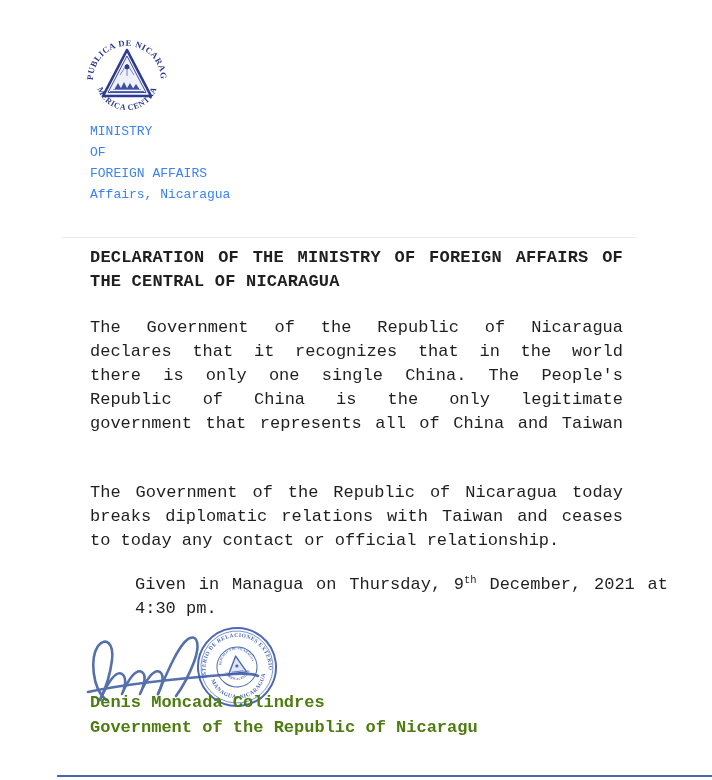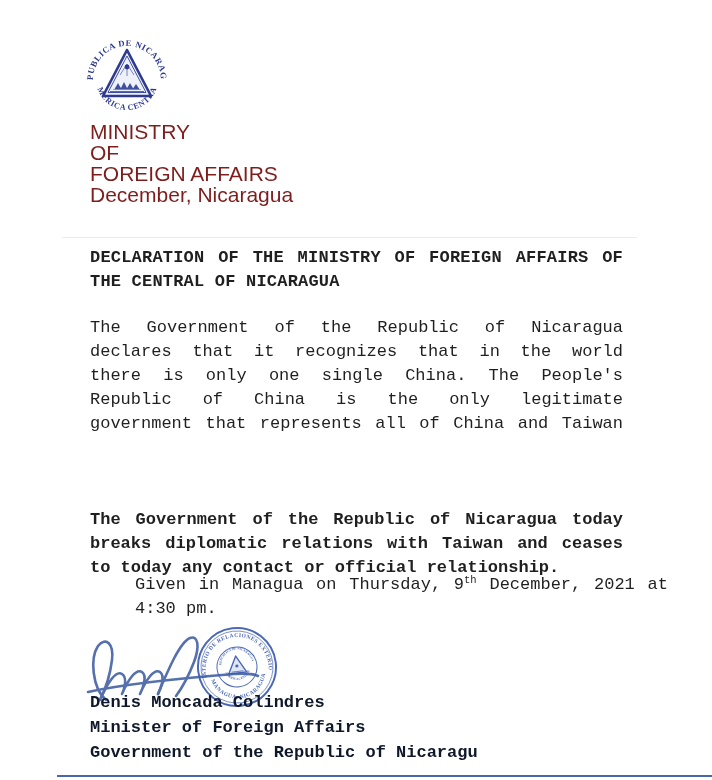--- a/index.html
+++ b/index.html
@@ -10,47 +10,47 @@
     font-family: "Liberation Mono", "DejaVu Sans Mono", monospace;
     color: #1f1f1f;
     overflow: hidden;
   }
   .page { position: absolute; inset: 0; background: #ffffff; }
 
   
   .seal { position: absolute; left: 84px; top: 34px; width: 86px; height: 88px; }
   .letterhead-text {
     position: absolute; left: 90px; top: 121px;
-    font-family: Liberation Sans, sans-serif;
-    font-size: 21px; line-height: 21px; color: #7f1d1d;
+    font-family: Liberation Mono, monospace;
+    font-size: 13px; line-height: 21px; color: #3b82f6;
   }
 
   
   .artifact-line {
     position: absolute; left: 62px; top: 237px; width: 575px; height: 1px;
     background: #ececec;
   }
 
   
   .textblock { position: absolute; left: 90px; width: 533px; font-size: 17px; }
   .tline { line-height: 24px; white-space: pre-wrap; }
   .tline.stretch { text-align: justify; text-align-last: justify; }
   .doc-title { top: 246px; }
   .doc-title .tline { font-weight: bold; letter-spacing: 0.2px; }
   .para-1 { top: 316px; }
-  .para-2 { top: 508px; font-weight: bold; }
+  .para-2 { top: 481px; }
   .date-line { top: 573px; margin-left: 45px; }
   sup { font-size: 10.5px; line-height: 0; vertical-align: 6px; }
 
   
   .signature-scribble { position: absolute; left: 84px; top: 630px; width: 212px; height: 82px; }
   .official-stamp { position: absolute; left: 196px; top: 626px; width: 82px; height: 82px; transform: rotate(-7deg); opacity: 0.92; }
   .signatory {
     position: absolute; left: 90px; top: 690px;
-    font-size: 17px; font-weight: bold; line-height: 25px; color: #0f172a;
+    font-size: 17px; font-weight: bold; line-height: 25px; color: #4d7c0f;
   }
 
   
   .bottom-rule {
     position: absolute; left: 57px; right: 0; top: 775px; height: 2px;
     background: #4a66b0;
   }
 
   .seal text, .official-stamp text {
     font-family: "Liberation Serif", "DejaVu Serif", serif;
@@ -95,21 +95,21 @@
 
       <line x1="26" y1="57.5" x2="60" y2="57.5" stroke="#5568b5" stroke-width="1"></line>
       <line x1="29" y1="55.5" x2="57" y2="55.5" stroke="#8a97cf" stroke-width="0.8"></line>
     </g>
   </svg>
 
   <div class="letterhead-text">
     <div>MINISTRY</div>
     <div>OF</div>
     <div>FOREIGN AFFAIRS</div>
-    <div>December, Nicaragua</div>
+    <div>Affairs, Nicaragua</div>
   </div>
 
   <div class="artifact-line"></div>
 
   <div class="textblock doc-title">
       <div class="tline stretch">DECLARATION OF THE MINISTRY OF FOREIGN AFFAIRS OF</div>
       <div class="tline">THE CENTRAL OF NICARAGUA</div>
     </div>
 
   <div class="textblock para-1">
@@ -164,19 +164,18 @@
     </text>
     <g>
       <polygon points="41,30 32,47 50,47" fill="#dfe6f6" stroke="#3c5cb0" stroke-width="1.4" stroke-linejoin="round"></polygon>
       <circle cx="41" cy="40" r="1.6" fill="#3c5cb0"></circle>
       <line x1="35" y1="45.5" x2="47" y2="45.5" stroke="#3c5cb0" stroke-width="0.8"></line>
     </g>
   </svg>
 
   <div class="signatory">
     <div>Denis Moncada Colindres</div>
-    <div>Minister of Foreign Affairs</div>
     <div>Government of the Republic of Nicaragu</div>
   </div>
 
   <div class="bottom-rule"></div>
 
 </div>
 
 </body></html>

